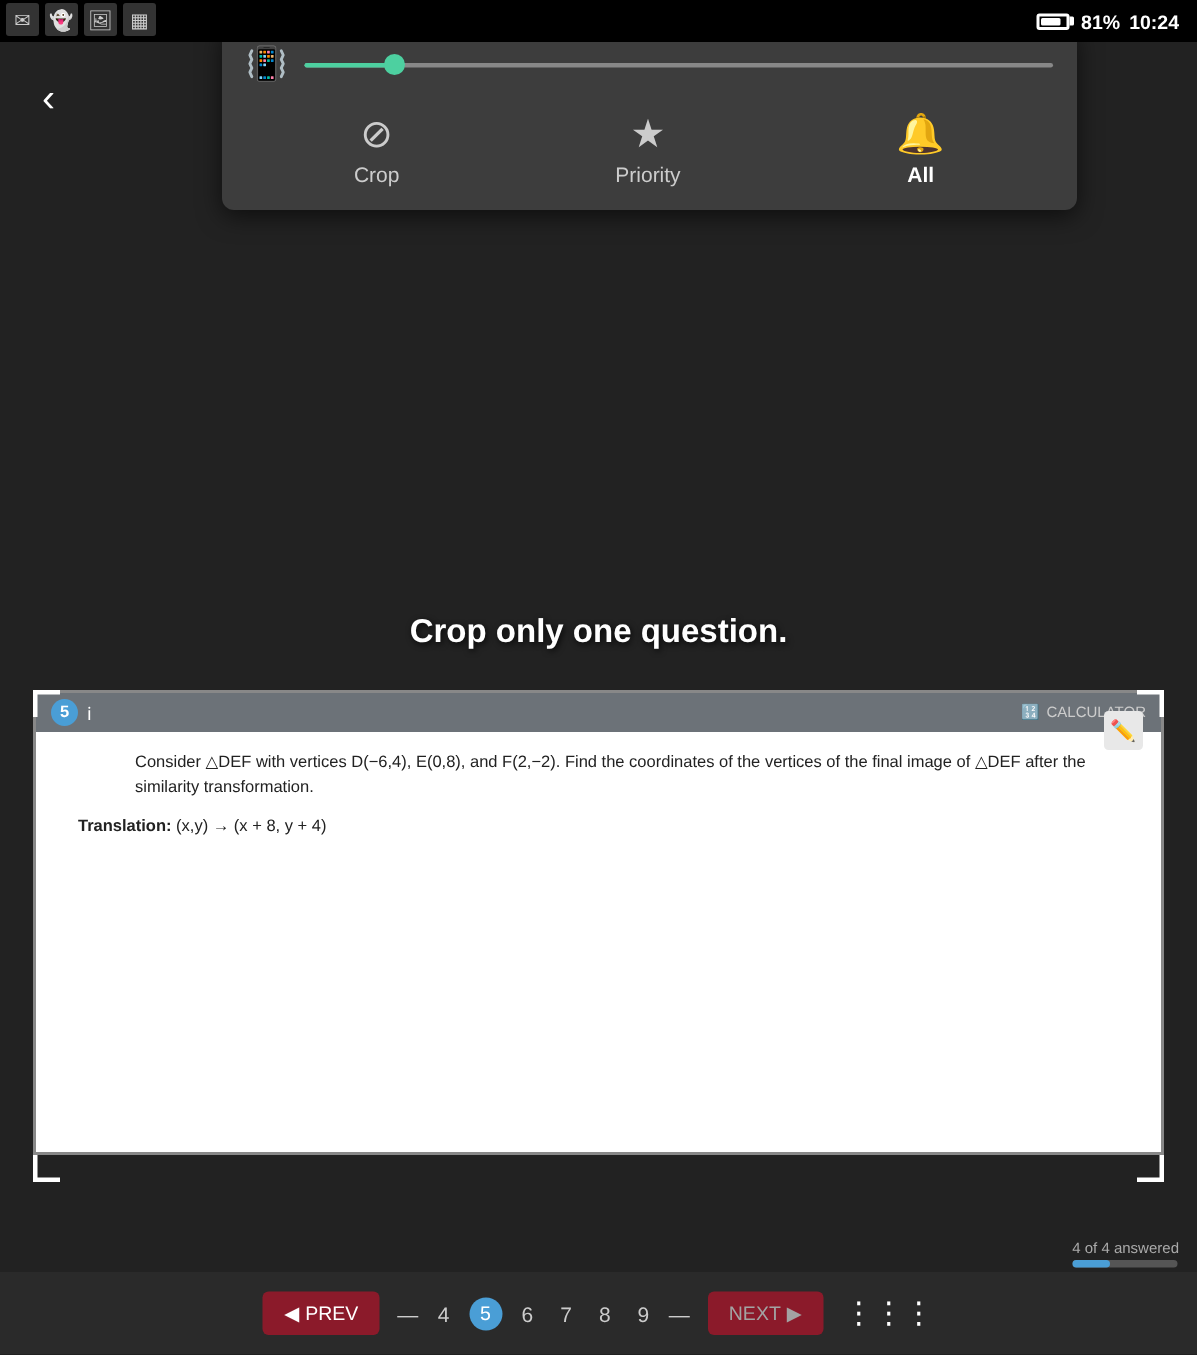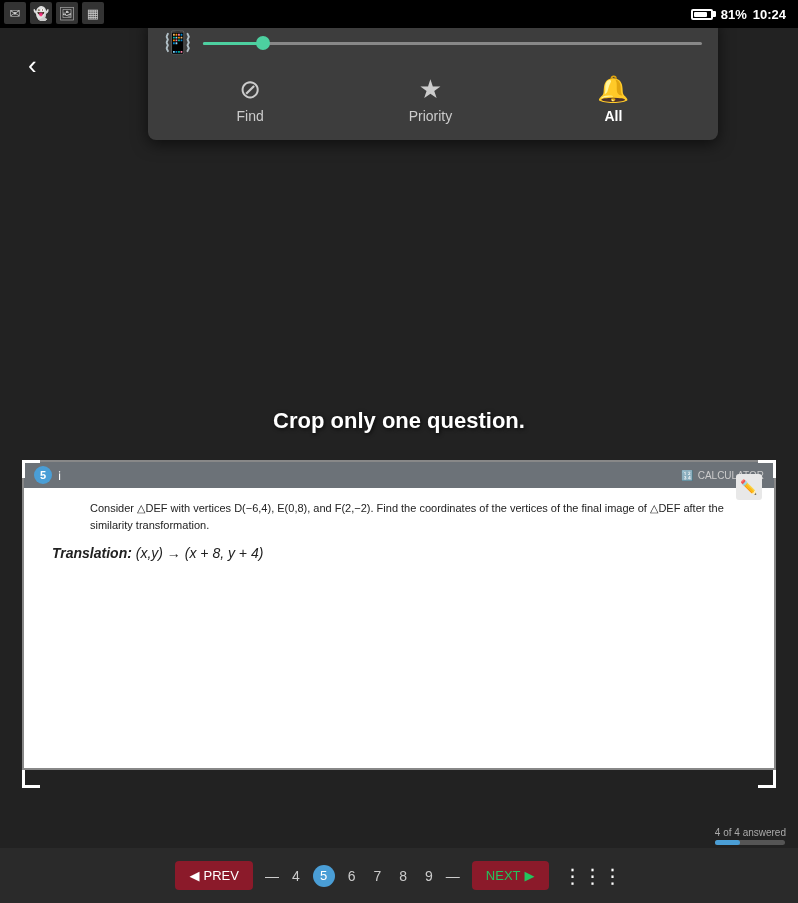--- a/index.html
+++ b/index.html
@@ -257,22 +257,21 @@
     .doc-content p {
       margin-bottom: 10px;
       margin-left: 46px;
     }
     .math-block {
       margin: 6px 0;
       padding-left: 8px;
     }
     .math-line {
       margin-bottom: 5px;
-      font-size: 14px;
-      font-style: italic;
+      font-size: 11px;
     }
     .answer-row {
       margin-top: 14px;
       font-size: 11px;
       color: #222;
     }
     .answer-box {
       display: inline-block;
       width: 24px;
       height: 14px;
@@ -318,21 +317,21 @@
       border-radius: 4px;
       padding: 7px 14px;
       font-size: 13px;
       cursor: pointer;
       display: flex;
       align-items: center;
       gap: 4px;
     }
     .next-btn {
       background: #8b1a2a;
-      color: #22c55e;
+      color: #a3a3a3;
       border: none;
       border-radius: 4px;
       padding: 7px 14px;
       font-size: 13px;
       cursor: pointer;
       display: flex;
       align-items: center;
       gap: 4px;
     }
 
@@ -438,21 +437,21 @@
     <span class="vibrate-icon">📳</span>
     <div class="slider-track">
       <div class="slider-fill"></div>
       <div class="slider-thumb"></div>
     </div>
   </div>
 
   <div class="notif-options">
     <div class="notif-option">
       <span class="notif-icon">⊘</span>
-      <span class="notif-label">Find</span>
+      <span class="notif-label">Crop</span>
     </div>
     <div class="notif-option">
       <span class="notif-icon">★</span>
       <span class="notif-label">Priority</span>
     </div>
     <div class="notif-option active">
       <span class="notif-icon">🔔</span>
       <span class="notif-label">All</span>
     </div>
   </div>

